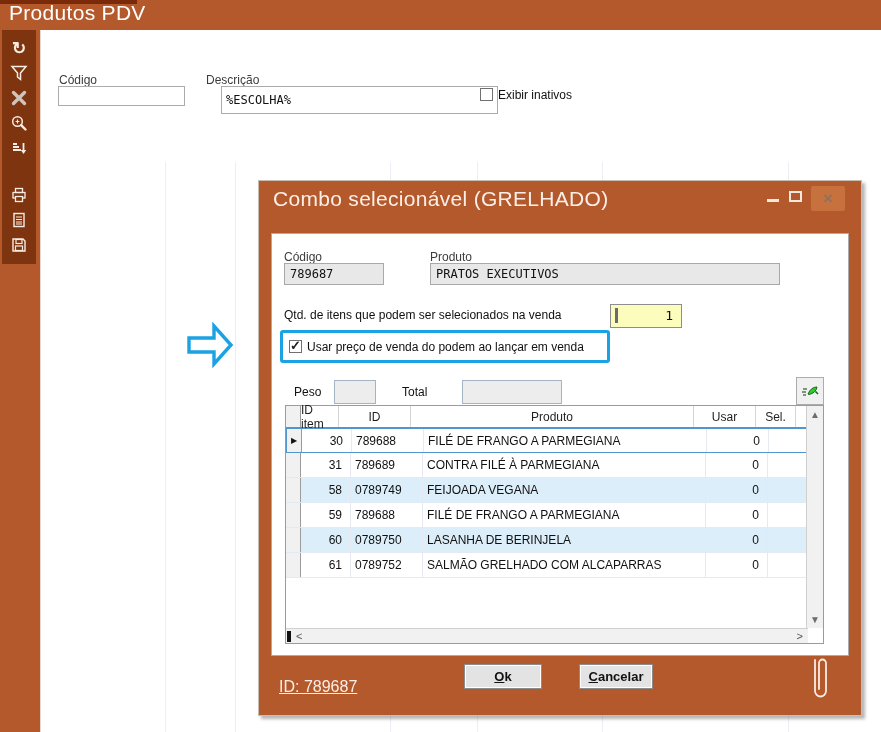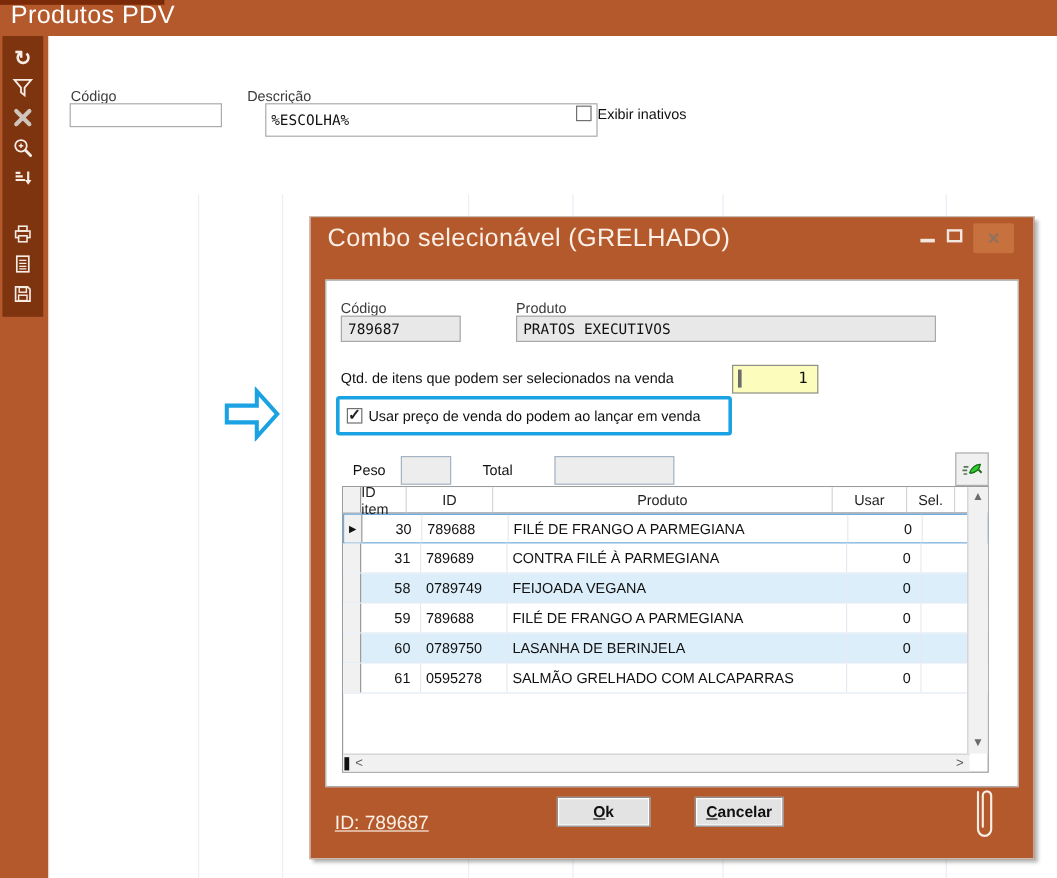--- a/index.html
+++ b/index.html
@@ -333,21 +333,21 @@
             <div class="it-c sel-col" style="width: 15px;"></div>
             <div class="it-c" style="width: 50px; justify-content: flex-end; padding-right: 8px;">60</div>
             <div class="it-c" style="width: 72px;">0789750</div>
             <div class="it-c" style="width: 283px;">LASANHA DE BERINJELA</div>
             <div class="it-c" style="width: 62px; justify-content: flex-end; padding-right: 8px;">0</div>
             <div class="it-c" style="width: 40px;"></div>
           </div>
           <div class="it-row">
             <div class="it-c sel-col" style="width: 15px;"></div>
             <div class="it-c" style="width: 50px; justify-content: flex-end; padding-right: 8px;">61</div>
-            <div class="it-c" style="width: 72px;">0595278</div>
+            <div class="it-c" style="width: 72px;">0789752</div>
             <div class="it-c" style="width: 283px;">SALMÃO GRELHADO COM ALCAPARRAS</div>
             <div class="it-c" style="width: 62px; justify-content: flex-end; padding-right: 8px;">0</div>
             <div class="it-c" style="width: 40px;"></div>
           </div>
         </div>
       <div class="vscroll">
         <div class="arrow">▲</div>
         <div class="arrow">▼</div>
       </div>
       <div class="hscroll">

